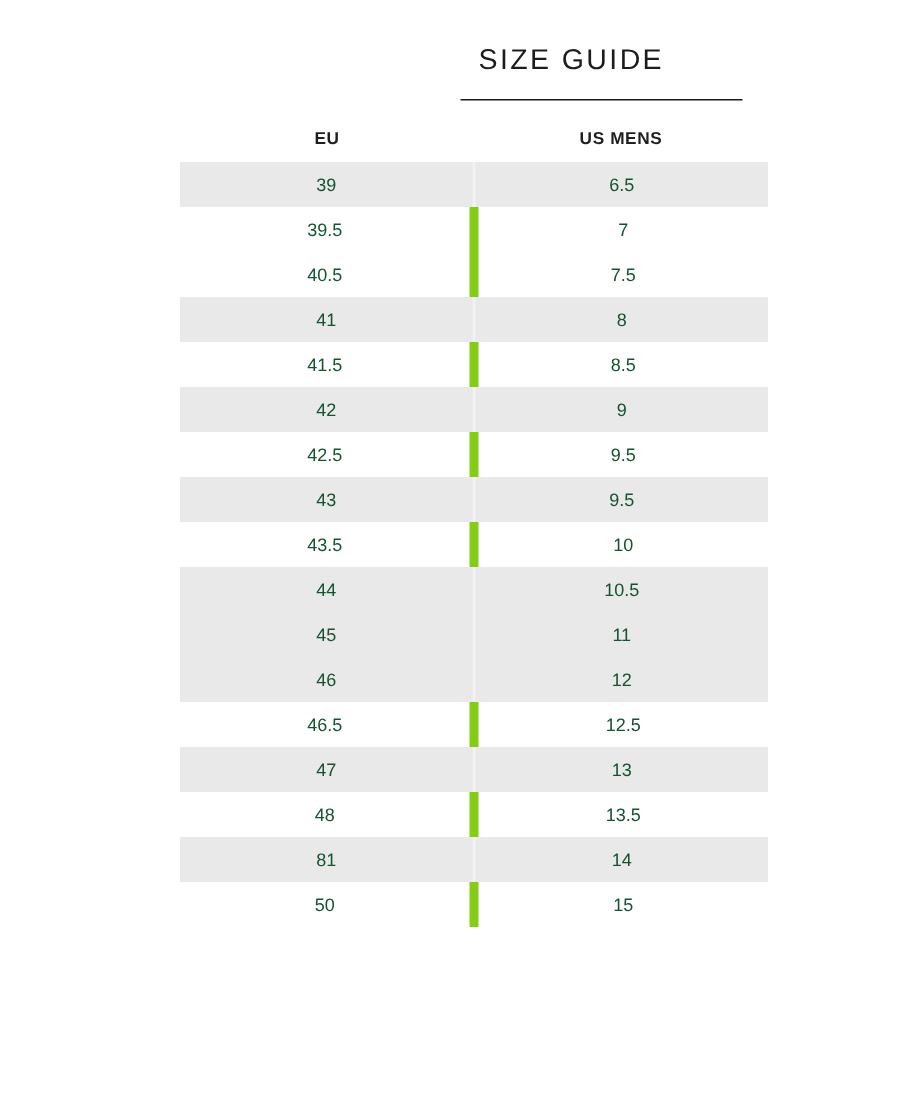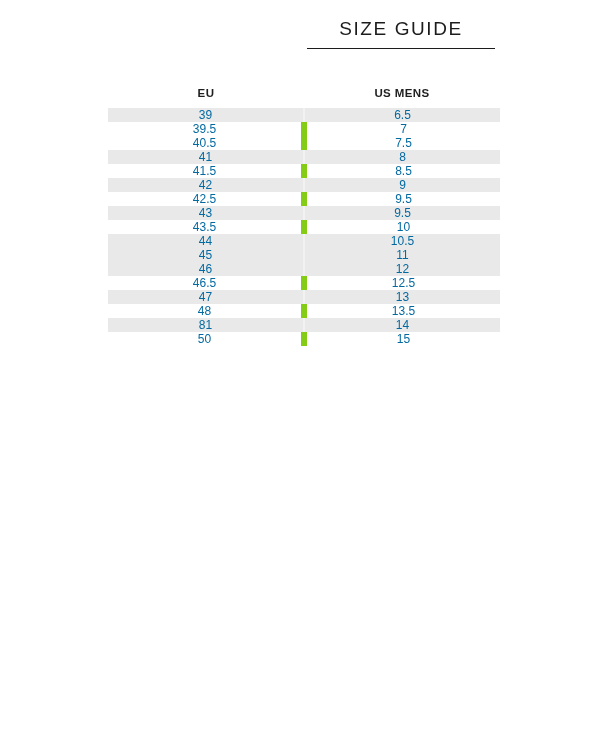--- a/index.html
+++ b/index.html
@@ -23,40 +23,40 @@
   }
 
   
   .title-block {
     position: absolute;
     left: 307px;
     top: 16px;
     width: 188px;
   }
   .title {
-    margin: 0;
+    margin: 12px;
     font-size: 19px;
     font-weight: 400;
     letter-spacing: 1.6px;
     color: #1c1c1c;
-    text-align: center;
+    text-align: left;
     line-height: 26px;
     white-space: nowrap;
   }
   .title-rule {
     margin-top: 6px;
     height: 1px;
     background: #1c1c1c;
     width: 188px;
   }
 
   
   .table-wrap {
     position: absolute;
-    left: 108px;
+    left: 120px;
     top: 78px;
     width: 392px;
   }
   table.size-table {
     border-collapse: collapse;
     width: 392px;
     table-layout: fixed;
   }
   table.size-table col.c-eu { width: 196px; }
   table.size-table col.c-us { width: 196px; }
@@ -66,24 +66,24 @@
     font-size: 11.5px;
     font-weight: bold;
     color: #1f1f1f;
     letter-spacing: 0.4px;
     text-align: center;
     vertical-align: middle;
     background: #ffffff;
     padding: 0;
   }
   table.size-table td {
-    height: 14px;
+    height: 30px;
     font-size: 12px;
     font-weight: 400;
-    color: #0369a1;
+    color: #14532d;
     text-align: center;
     vertical-align: middle;
     padding: 0;
     background: #ffffff;
   }
   table.size-table tbody tr.shaded td {
     background: #e9e9e9;
   }
   
   table.size-table tbody tr.shaded td.col-eu {

